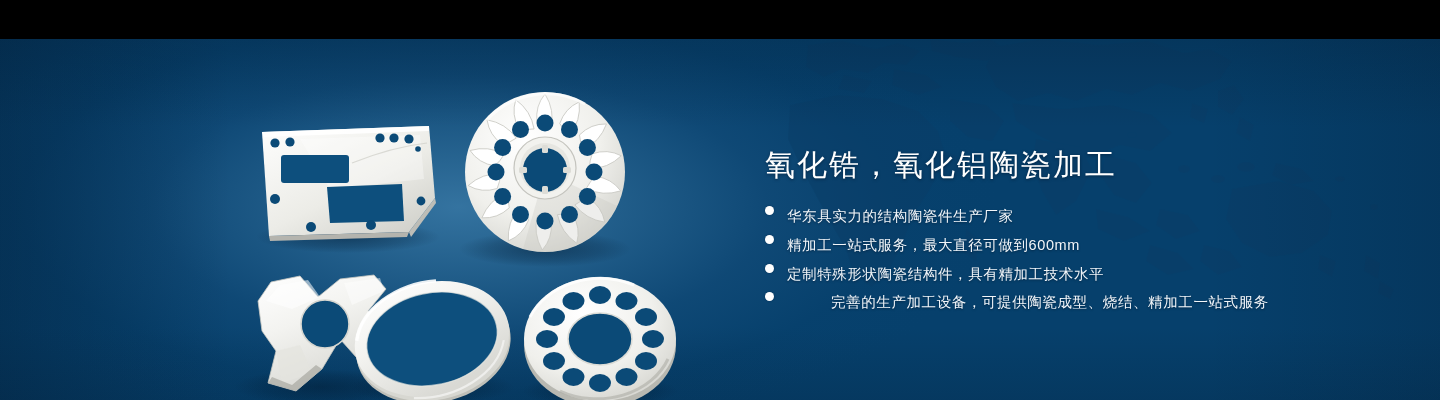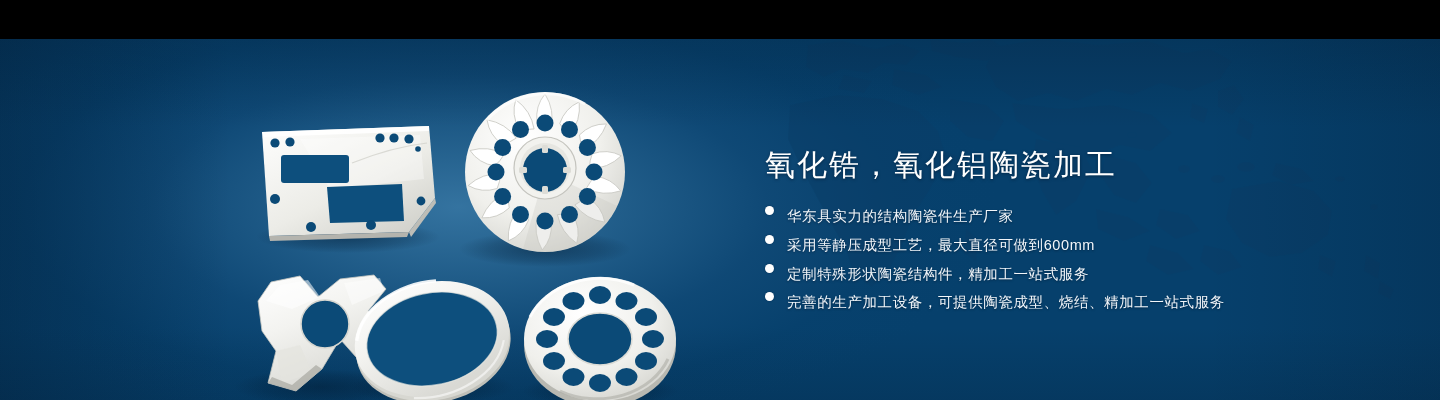--- a/index.html
+++ b/index.html
@@ -99,21 +99,21 @@
     list-style: none;
     margin: 22px 0 0 0;
     padding: 0;
   }
   .bullets li {
     display: flex;
     align-items: flex-start;
     margin-bottom: 7px;
     white-space: nowrap;
   }
-  .bullets li:last-child { margin-bottom: 0; }
+  .bullets li:last-child { margin-bottom: 0; gap: 44px; }
   .dot {
     width: 9px;
     height: 9px;
     border-radius: 50%;
     background: #ffffff;
     flex: 0 0 auto;
     margin-right: 13px;
     box-shadow: 0 0 2px rgba(0,25,50,0.4);
   }
   .btxt {
@@ -356,25 +356,25 @@
   <div class="copy">
     <h1 class="headline">氧化锆，氧化铝陶瓷加工</h1>
 
     <ul class="bullets">
       <li>
         <span class="dot"></span>
         <span class="btxt">华东具实力的结构陶瓷件生产厂家</span>
       </li>
       <li>
         <span class="dot"></span>
-        <span class="btxt">采用等静压成型工艺，最大直径可做到600mm</span>
+        <span class="btxt">精加工一站式服务，最大直径可做到600mm</span>
       </li>
       <li>
         <span class="dot"></span>
-        <span class="btxt">定制特殊形状陶瓷结构件，精加工一站式服务</span>
+        <span class="btxt">定制特殊形状陶瓷结构件，具有精加工技术水平</span>
       </li>
       <li>
         <span class="dot"></span>
         <span class="btxt">完善的生产加工设备，可提供陶瓷成型、烧结、精加工一站式服务</span>
       </li>
     </ul>
   </div>
 
 </div>
 

